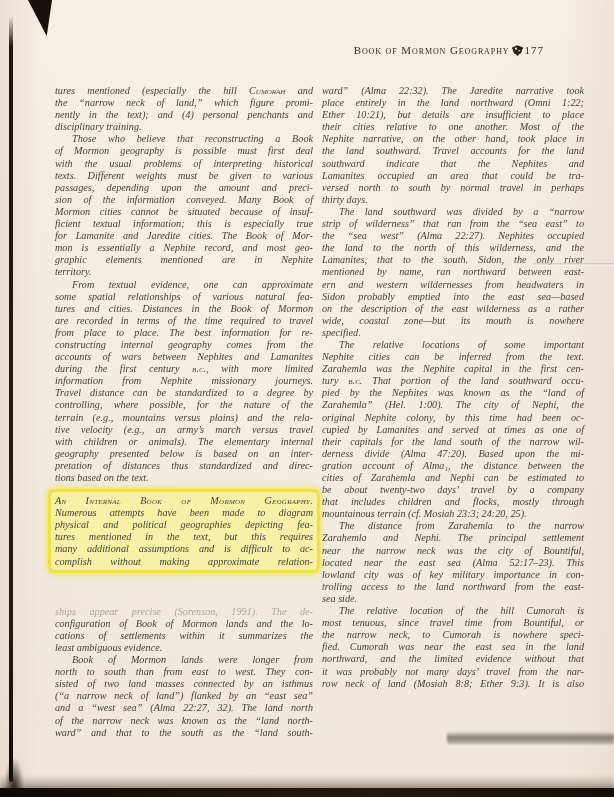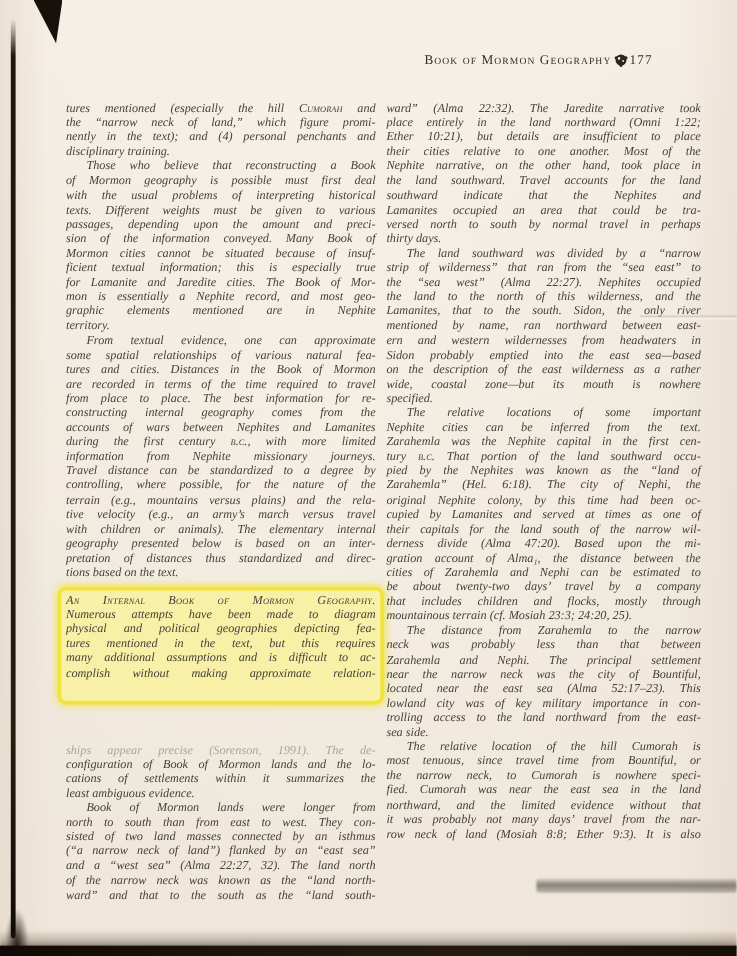--- a/index.html
+++ b/index.html
@@ -74,21 +74,21 @@
   .line.last{text-align:justify;text-align-last:left;}
   .para.indent > .line:first-child{text-indent:17px;}
   .para.section{margin-top:5px;}
   .sc{font-variant:small-caps;}
   .line.faint{color:#aba695;margin-top:33px;}
   .highlight{
     background:var(--hl-fill,#f7f0a6);
     border:3px solid var(--hl-edge,#f1e339);
     border-radius:7px;
     margin:1px -7px 0 -7px;
-    padding:3px 4px 16px 4px;
+    padding:3px 4px 2px 4px;
     box-shadow:0 0 6px 1px rgba(240,227,66,.85);
   }
   .highlight .line:first-child{letter-spacing:.25px;}
 </style>
 </head>
 <body>
 
 <div class="paper-tone"></div>
 
 <div class="header">
@@ -195,34 +195,33 @@
       <div class="line">on the description of the east wilderness as a rather</div>
       <div class="line">wide, coastal zone—but its mouth is nowhere</div>
       <div class="line last">specified.</div>
     </div>
     <div class="para indent">
       <div class="line">The relative locations of some important</div>
       <div class="line">Nephite cities can be inferred from the text.</div>
       <div class="line">Zarahemla was the Nephite capital in the first cen-</div>
       <div class="line">tury <span class="sc">b.c.</span> That portion of the land southward occu-</div>
       <div class="line">pied by the Nephites was known as the “land of</div>
-      <div class="line">Zarahemla” (Hel. 6:18). The city of Nephi, the</div>
+      <div class="line">Zarahemla” (Hel. 1:00). The city of Nephi, the</div>
       <div class="line">original Nephite colony, by this time had been oc-</div>
       <div class="line">cupied by Lamanites and served at times as one of</div>
       <div class="line">their capitals for the land south of the narrow wil-</div>
       <div class="line">derness divide (Alma 47:20). Based upon the mi-</div>
       <div class="line">gration account of Alma₁, the distance between the</div>
       <div class="line">cities of Zarahemla and Nephi can be estimated to</div>
       <div class="line">be about twenty-two days’ travel by a company</div>
       <div class="line">that includes children and flocks, mostly through</div>
       <div class="line last">mountainous terrain (cf. Mosiah 23:3; 24:20, 25).</div>
     </div>
     <div class="para indent">
       <div class="line">The distance from Zarahemla to the narrow</div>
-      <div class="line">neck was probably less than that between</div>
       <div class="line">Zarahemla and Nephi. The principal settlement</div>
       <div class="line">near the narrow neck was the city of Bountiful,</div>
       <div class="line">located near the east sea (Alma 52:17–23). This</div>
       <div class="line">lowland city was of key military importance in con-</div>
       <div class="line">trolling access to the land northward from the east-</div>
       <div class="line last">sea side.</div>
     </div>
     <div class="para indent">
       <div class="line">The relative location of the hill Cumorah is</div>
       <div class="line">most tenuous, since travel time from Bountiful, or</div>

